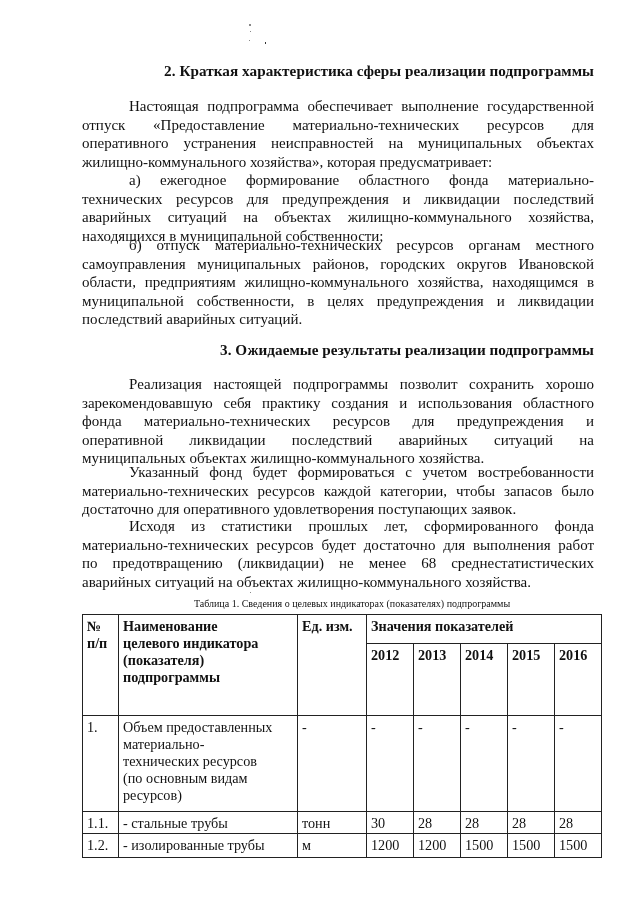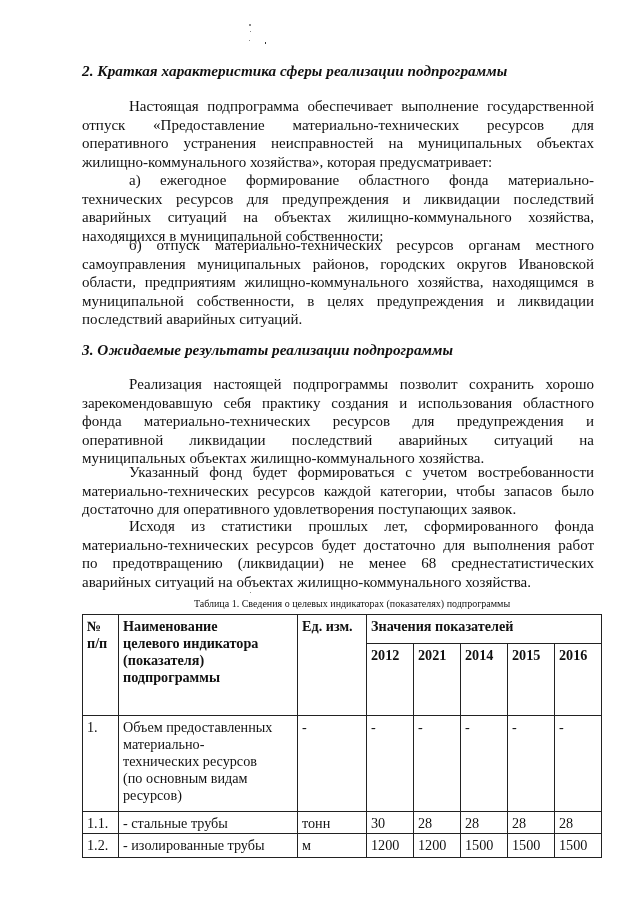--- a/index.html
+++ b/index.html
@@ -4,22 +4,22 @@
   <style>
     html, body { margin: 0; padding: 0; background: #ffffff; }
     body {
       width: 640px; height: 905px; position: relative; overflow: hidden;
       font-family: "Liberation Serif", "DejaVu Serif", serif;
       color: #111;
     }
     .page { position: absolute; left: 0; top: 0; width: 640px; height: 905px; }
     .speck { position: absolute; background: #888; width: 2px; height: 2px; }
     .heading {
-      position: absolute; left: 82px; width: 512px; text-align: left;
-      font-weight: bold; font-size: 15.2px; letter-spacing: 0.05px; font-style: italic;
+      position: absolute; left: 82px; width: 512px; text-align: right;
+      font-weight: bold; font-size: 15.2px; letter-spacing: 0.05px;
     }
     .para {
       position: absolute; left: 82px; width: 512px;
       font-size: 15px; line-height: 18.6px; text-align: justify;
       text-align-last: left;
     }
     .line { display: block; text-align: justify; text-align-last: justify; white-space: nowrap; }
     .line.last { text-align-last: left; }
     .line.indent { padding-left: 47px; }
     .caption {
@@ -112,21 +112,21 @@
         <div>Наименование</div>
         <div>целевого индикатора</div>
         <div>(показателя)</div>
         <div>подпрограммы</div>
       </td>
       <td class="c2 b" rowspan="2">Ед. изм.</td>
       <td class="b" colspan="5">Значения показателей</td>
     </tr>
     <tr style="height:72px;">
       <td class="cy b">2012</td>
-      <td class="cy b">2021</td>
+      <td class="cy b">2013</td>
       <td class="cy b">2014</td>
       <td class="cy b">2015</td>
       <td class="cy b">2016</td>
     </tr>
     <tr style="height:96px;">
       <td>1.</td>
       <td>
         <div>Объем предоставленных</div>
         <div>материально-</div>
         <div>технических ресурсов</div>

